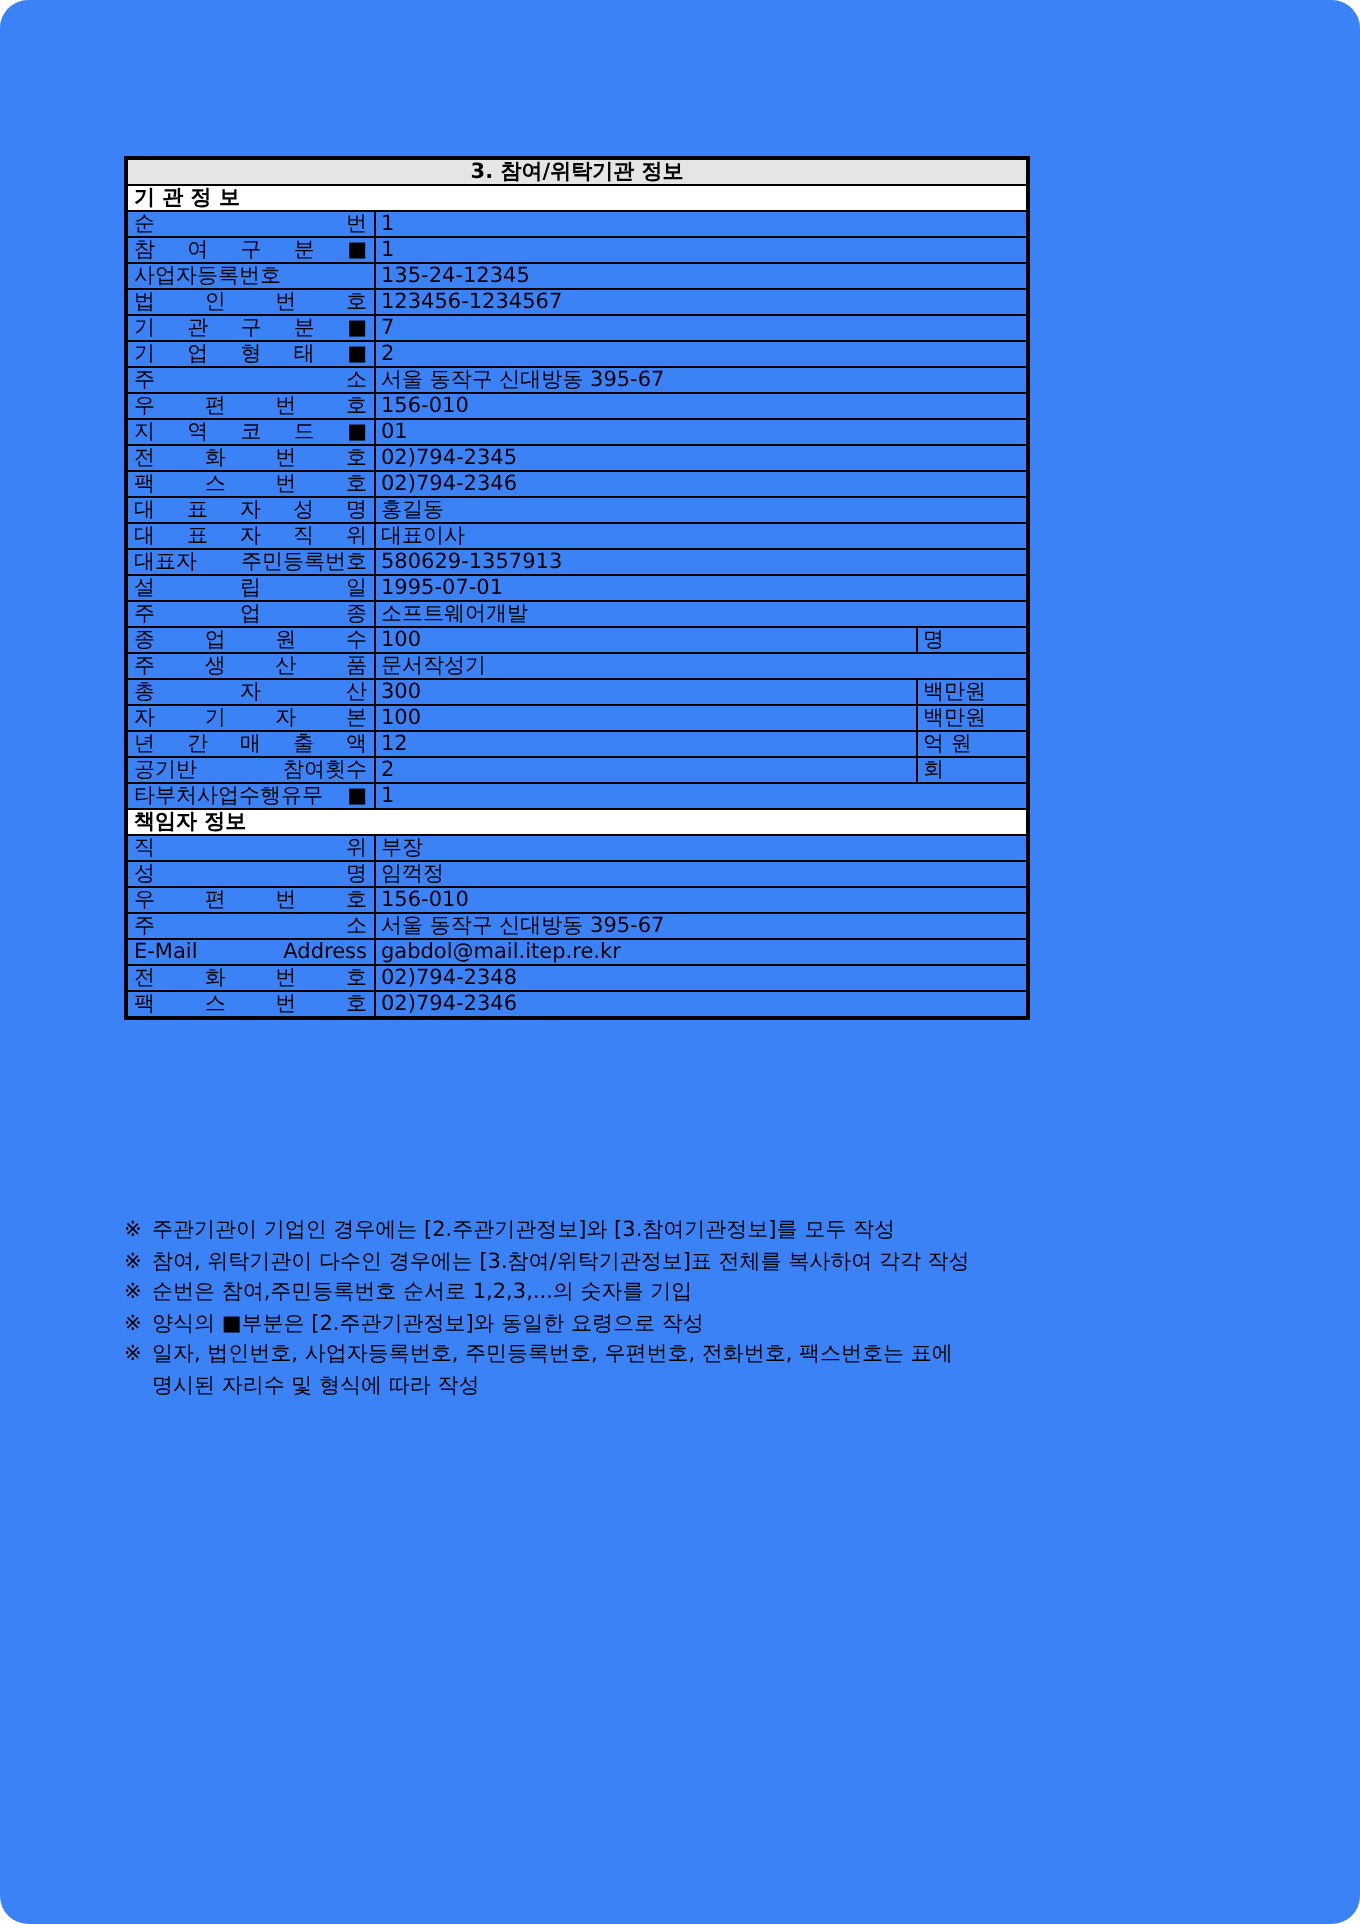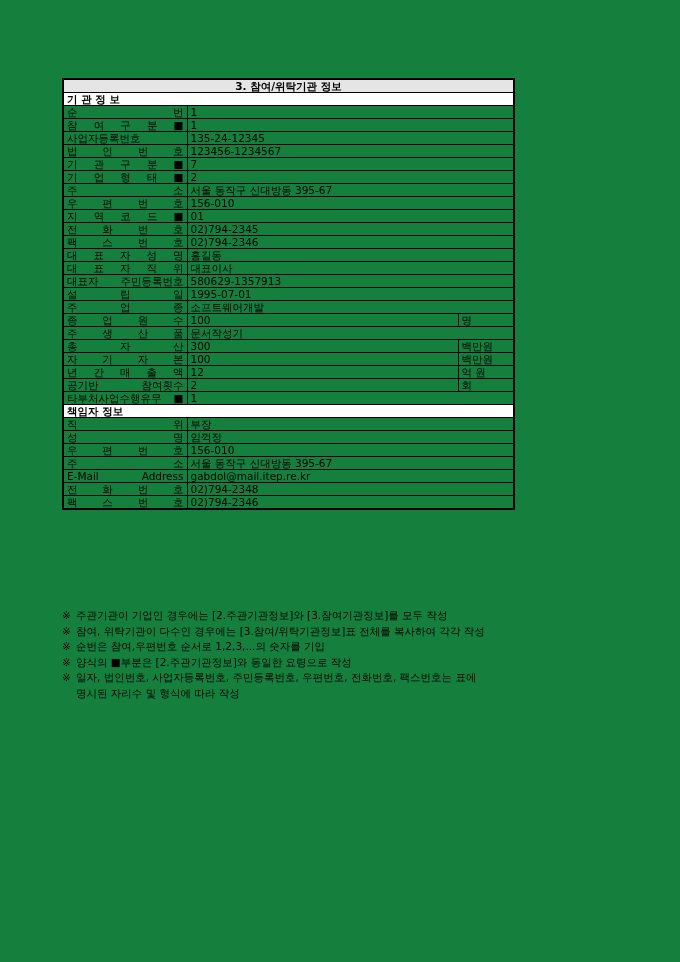--- a/index.html
+++ b/index.html
@@ -2,22 +2,23 @@
 <html><head>
 <meta charset="utf-8">
 <style>
   * { margin:0; padding:0; box-sizing:border-box; }
   html,body { background:#ffffff; }
   body { font-family:"DejaVu Sans", sans-serif; }
   .sheet {
     position:relative;
     width:680px;
     height:962px;
-    background:#15803d;
+    background:#3b82f6;
     overflow:hidden;
+    border-radius:14px;
   }
   table.form-table {
     position:absolute;
     left:62px;
     top:78px;
     width:451px;
     border-collapse:collapse;
     table-layout:fixed;
     border:2px solid #000;
   }
@@ -219,21 +220,21 @@
       <div class="footnote-line">
         <span class="footnote-marker">※</span>
         <span>주관기관이 기업인 경우에는 [2.주관기관정보]와 [3.참여기관정보]를 모두 작성</span>
       </div>
       <div class="footnote-line">
         <span class="footnote-marker">※</span>
         <span>참여, 위탁기관이 다수인 경우에는 [3.참여/위탁기관정보]표 전체를 복사하여 각각 작성</span>
       </div>
       <div class="footnote-line">
         <span class="footnote-marker">※</span>
-        <span>순번은 참여,우편번호 순서로 1,2,3,...의 숫자를 기입</span>
+        <span>순번은 참여,주민등록번호 순서로 1,2,3,...의 숫자를 기입</span>
       </div>
       <div class="footnote-line">
         <span class="footnote-marker">※</span>
         <span>양식의 ■부분은 [2.주관기관정보]와 동일한 요령으로 작성</span>
       </div>
       <div class="footnote-line">
         <span class="footnote-marker">※</span>
         <span>일자, 법인번호, 사업자등록번호, 주민등록번호, 우편번호, 전화번호, 팩스번호는 표에</span>
       </div>
       <div class="footnote-line continuation">

